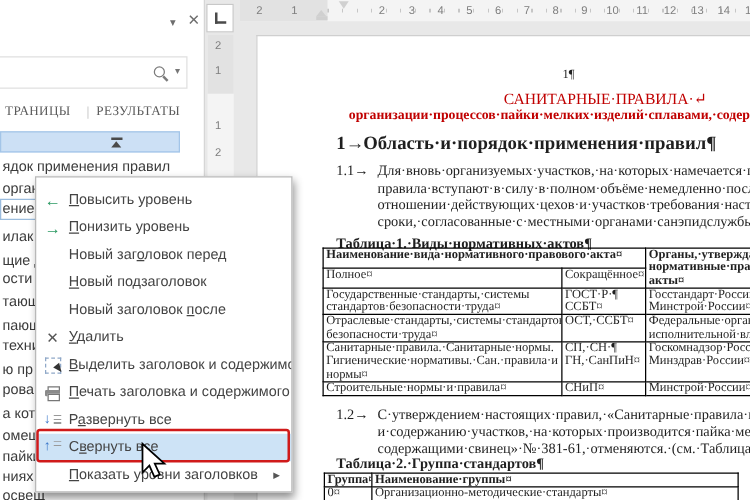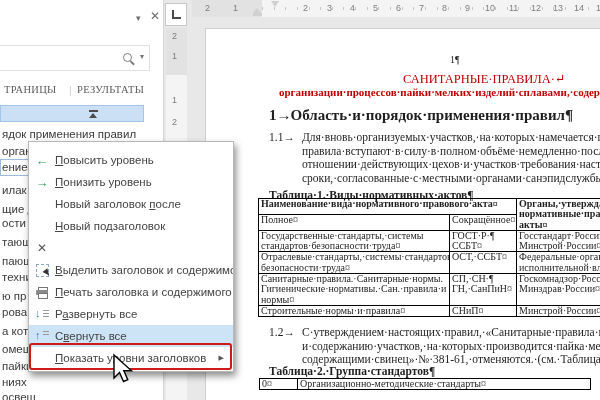--- a/index.html
+++ b/index.html
@@ -179,20 +179,24 @@
     </div>
 
     <div class="abs cap cap2">Таблица·2.·Группа·стандартов¶</div>
 
     <table class="doc t2">
       <colgroup>
           <col style="width:38px">
           <col>
         </colgroup>
       <tbody>
+          <tr>
+        <td class="b">Группа¤</td>
+        <td class="b">Наименование·группы¤</td>
+      </tr>
       <tr>
         <td>0¤</td>
         <td>Организационно-методические·стандарты¤</td>
       </tr>
     </tbody>
       </table>
   </div>
 
   <div class="hruler">
     <div class="mz"></div>
@@ -271,28 +275,33 @@
     <div class="mi">
       <span class="mico g-arrow">←</span>
       <span class="ml"><span></span><u>П</u><span>овысить уровень</span></span>
     </div>
     <div class="mi">
       <span class="mico g-arrow">→</span>
       <span class="ml"><span></span><u>П</u><span>онизить уровень</span></span>
     </div>
     <div class="mi">
       <span class="mico"></span>
-      <span class="ml"><span>Новый заголовок </span><u>п</u><span>осле</span></span>
+      <span class="ml"><span>Новый заг</span><u>о</u><span>ловок перед</span></span>
     </div>
     <div class="mi">
       <span class="mico"></span>
       <span class="ml"><span></span><u>Н</u><span>овый подзаголовок</span></span>
     </div>
     <div class="mi">
+      <span class="mico"></span>
+      <span class="ml"><span>Новый заголовок </span><u>п</u><span>осле</span></span>
+    </div>
+    <div class="mi">
       <span class="mico x-ico">✕</span>
+      <span class="ml"><span></span><u>У</u><span>далить</span></span>
     </div>
     <div class="mi">
       <span class="mico">
           <span class="sel-ico"></span>
         </span>
       <span class="ml"><span></span><u>В</u><span>ыделить заголовок и содержимое</span></span>
     </div>
     <div class="mi">
       <span class="mico">
           <span class="pr-ico">

